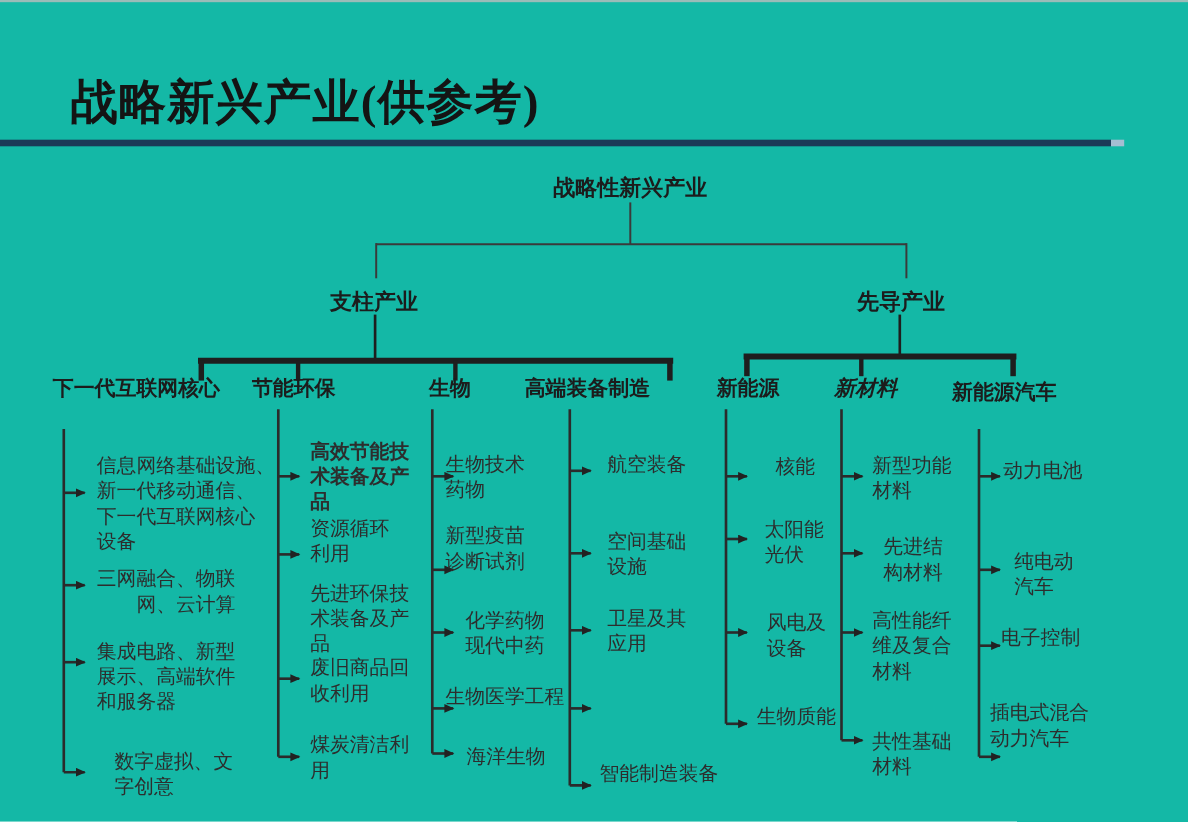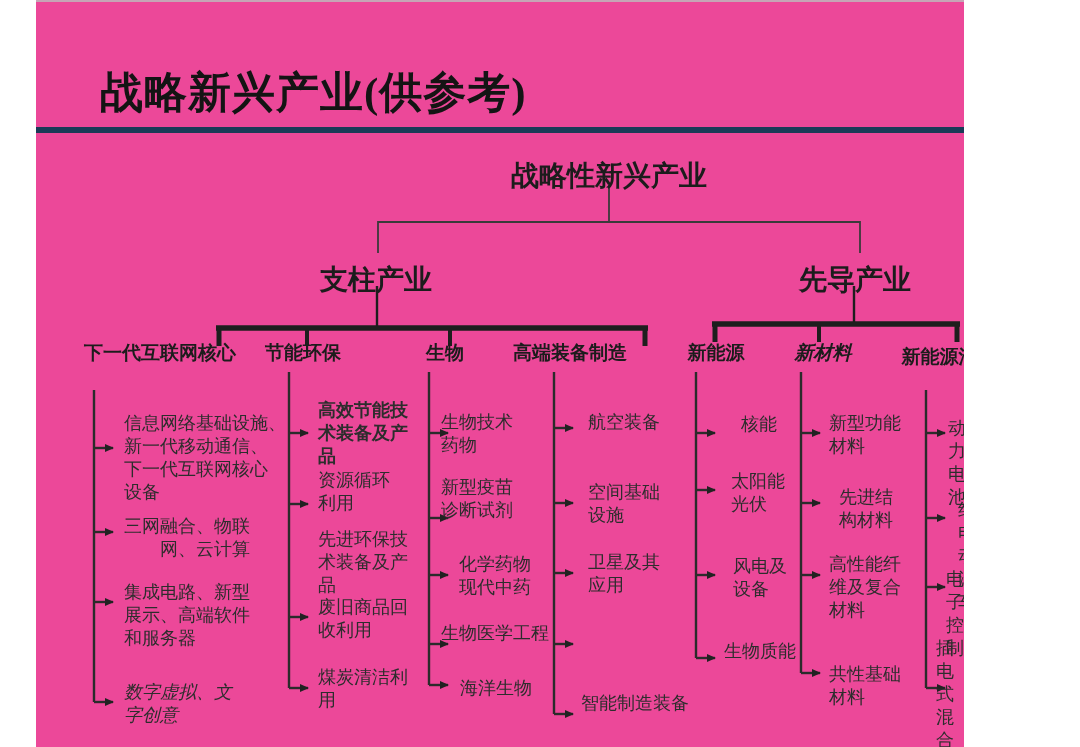--- a/index.html
+++ b/index.html
@@ -1,42 +1,41 @@
 <!DOCTYPE html>
 <html><head>
 <meta charset="utf-8">
 <style>
   html,body{margin:0;padding:0;background:#ffffff;}
   .canvas{
     position:relative;
-    width:928px;height:747px;
-    background:#ec4899;
+    width:1080px;height:747px;
+    background:#14b8a6;
     overflow:hidden;
     font-family:"Liberation Serif","DejaVu Serif",serif;
     color:#1f1f1f;
-    margin-left:36px;
   }
   .top-edge-line{
     position:absolute;left:0;top:0;width:1080px;height:2px;
     background:#bdbdbd;opacity:.8;
   }
   .slide-title{
     position:absolute;left:64px;top:64px;
     font-size:43px;font-weight:600;letter-spacing:1px;
     white-space:nowrap;color:#141414;
   }
   .title-rule{
     position:absolute;left:0;top:127px;width:1010px;height:6px;
   }
   .title-rule-cap{
     position:absolute;left:1010px;top:127px;width:12px;height:6px;
   }
   .node{
     position:absolute;transform:translateX(-50%);
-    font-size:28px;font-weight:bold;white-space:nowrap;color:#1c1c1c;
+    font-size:20px;font-weight:bold;white-space:nowrap;color:#1c1c1c;
   }
   .cat{
     position:absolute;transform:translateX(-50%);
     font-size:19px;font-weight:bold;white-space:nowrap;color:#1c1c1c;
   }
   .item{
     position:absolute;
     font-size:18px;line-height:23px;
     white-space:pre-line;color:#2d2d2d;
   }
@@ -157,21 +156,21 @@
 
   <div class="item" style="left:88px;top:412px;">信息网络基础设施、
 新一代移动通信、
 下一代互联网核心
 设备</div>
   <div class="item" style="left:88px;top:515px;text-align:right;">三网融合、物联
 网、云计算</div>
   <div class="item" style="left:88px;top:581px;">集成电路、新型
 展示、高端软件
 和服务器</div>
-  <div class="item" style="left:88px;top:681px;font-style:italic;">数字虚拟、文
+  <div class="item" style="left:104px;top:681px;">数字虚拟、文
 字创意</div>
 
   <div class="item" style="left:282px;top:399px;font-weight:bold;">高效节能技
 术装备及产
 品</div>
   <div class="item" style="left:282px;top:469px;">资源循环
 利用</div>
   <div class="item" style="left:282px;top:528px;">先进环保技
 术装备及产
 品</div>

